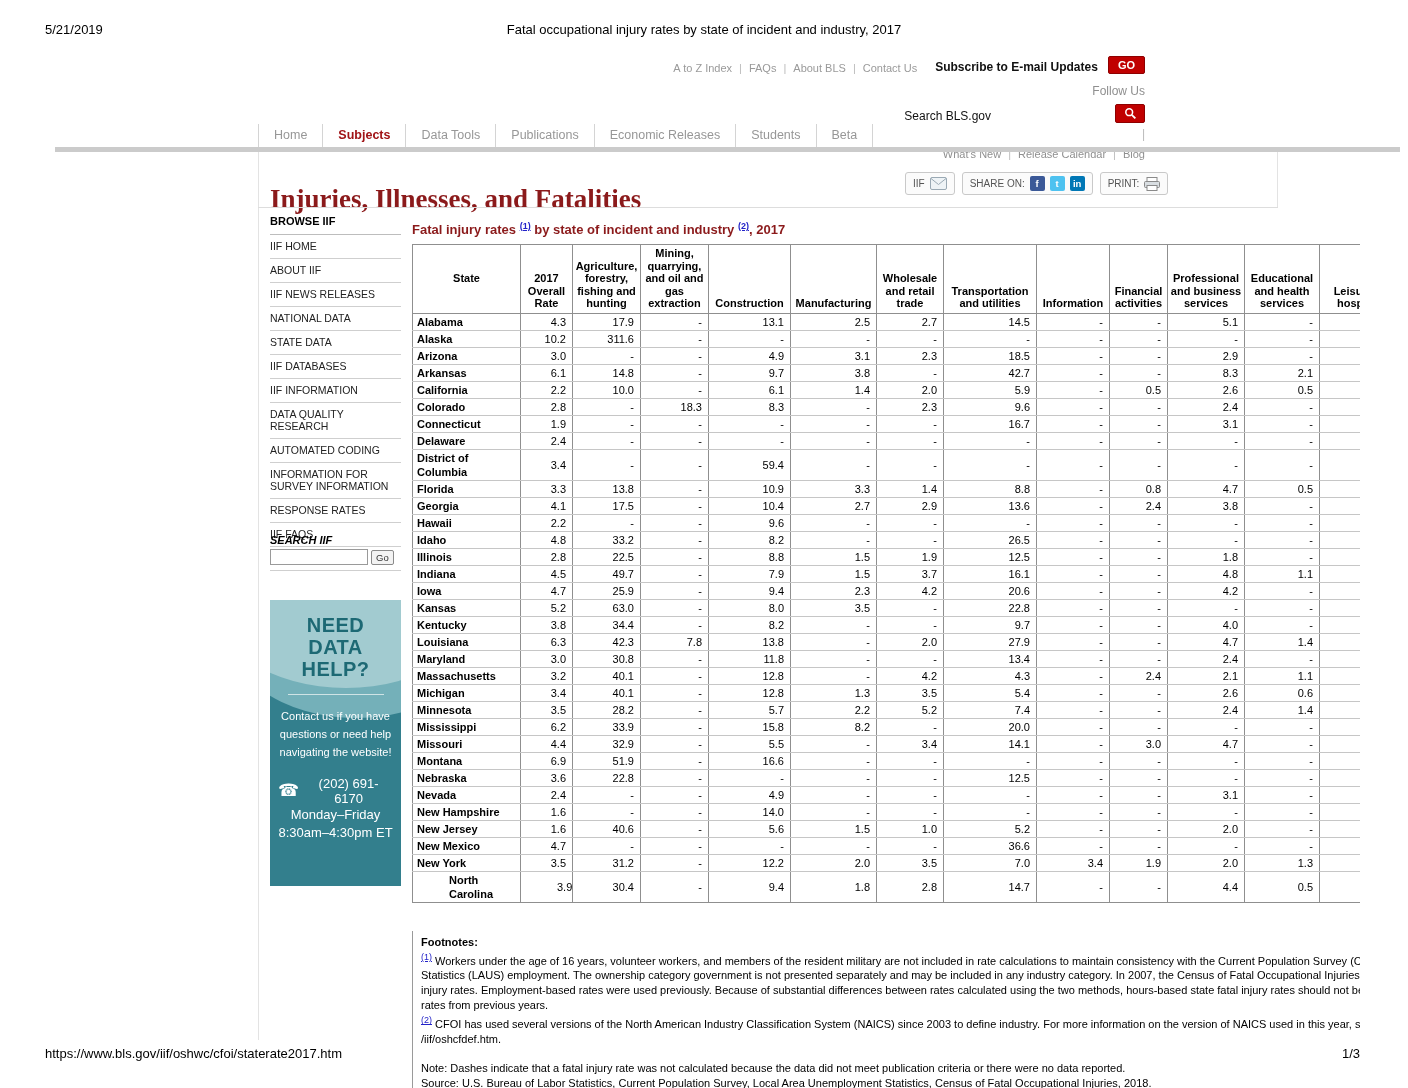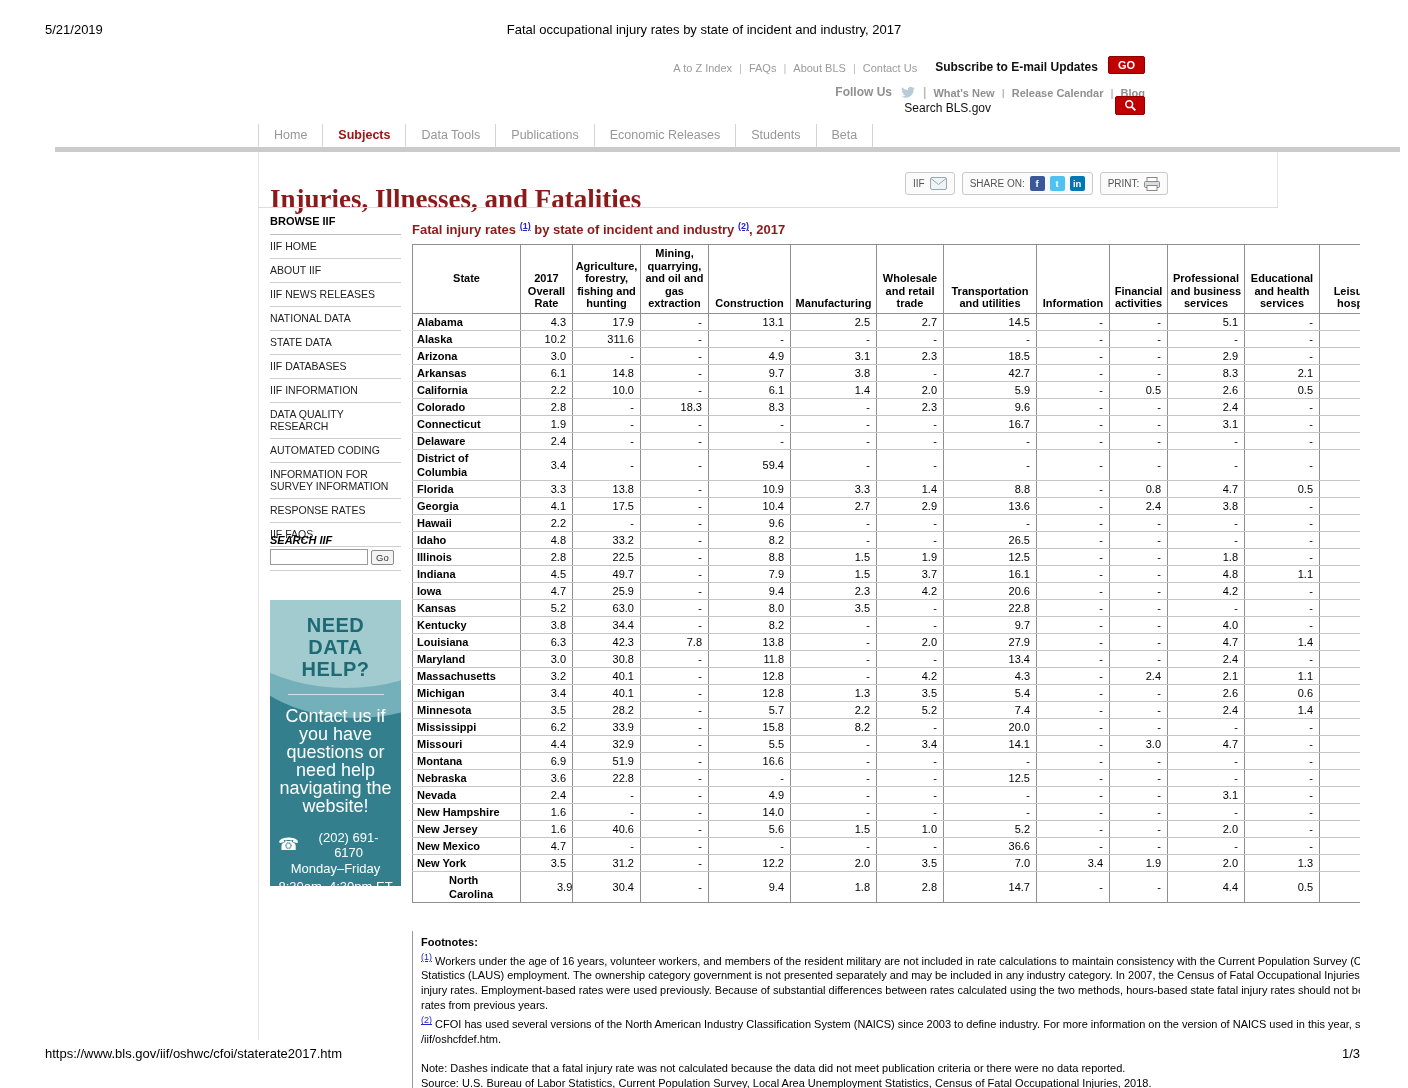--- a/index.html
+++ b/index.html
@@ -16,24 +16,24 @@
 
   
   .util-line { position:absolute; right:263px; display:flex; align-items:flex-end; }
   .util-1 { top:56px; gap:10px; }
   .util-links { display:flex; align-items:center; gap:7px; font-size:11px; color:#9a9a9a; }
   .util-links a { color:#9a9a9a; text-decoration:none; }
   .util-sep { color:#bbb; }
   .subscribe { font-size:12px; font-weight:bold; color:#111; margin-left:8px; }
   .btn-red { background:#c00000; color:#fff; border:1px solid #8e0000; font-weight:bold;
              font-size:11px; padding:2px 9px; border-radius:2px; cursor:pointer; }
-  .util-2 { top:84px; gap:7px; font-size:12px; font-weight:bold; color:#8f8f8f; }
+  .util-2 { top:84px; gap:7px; font-size:12px; font-weight:normal; color:#8f8f8f;flex-direction:column; }
   .util-2 a { color:#8f8f8f; text-decoration:none; }
   .bird { width:17px; height:15px; display:inline-block; }
-  .util-3 { top:96px; gap:6px; }
+  .util-3 { top:104px; gap:6px; }
   .search-label { font-size:12px; color:#111; }
   .search-input { border:none; outline:none; width:112px; height:17px; font-size:11px; }
   .btn-search { background:#c00000; border:1px solid #8e0000; border-radius:2px;
                 width:30px; height:19px; display:flex; align-items:center; justify-content:center; cursor:pointer; }
 
   
   .tabs { position:absolute; top:124px; left:258px; display:flex; height:23px; }
   .tab { font-size:12.5px; color:#979797; padding:4px 15px 0; border-left:1px solid #d4d4d4; cursor:pointer; }
   .tab:last-child { border-right:1px solid #d4d4d4; }
   .tab.active { color:#a01316; font-weight:bold; }
@@ -68,21 +68,21 @@
   
   .help-box { position:absolute; top:600px; left:270px; width:131px; height:286px;
               background:#337f8d; overflow:hidden; text-align:center; color:#fff; }
   .help-box::before { content:""; position:absolute; top:-72px; left:-48px; width:268px; height:190px;
                       border-radius:50%; background:#74b0b9; }
   .help-box::after { content:""; position:absolute; top:-98px; left:-62px; width:276px; height:186px;
                      border-radius:50%; background:#a2cbd0; }
   .hb-inner { position:relative; z-index:1; padding:14px 8px 0; }
   .hb-title { color:#1d6974; font-weight:bold; font-size:20px; line-height:22px; letter-spacing:0.5px; }
   .hb-rule { width:96px; height:1px; background:#cfe3e5; margin:14px auto 12px; }
-  .hb-body { font-size:18px; line-height:18px; }
+  .hb-body { font-size:11px; line-height:18px; }
   .hb-phone-row { margin-top:15px; font-size:13px; display:flex; align-items:center; justify-content:center; gap:5px; }
   .phone-glyph { font-size:17px; line-height:16px; }
   .hb-line { font-size:13px; line-height:18px; }
 
   
   .main { position:absolute; top:221px; left:412px; width:948px; overflow:hidden; }
   .table-title { color:#8b1a1b; font-weight:bold; font-size:13px; margin-bottom:7px; }
   .fn-sup { color:#2323c8; font-size:9px; vertical-align:super; text-decoration:underline; cursor:pointer; }
   table { border-collapse:collapse; table-layout:fixed; width:997px; font-size:11px; }
   th { border:1px solid #8f8f8f; font-weight:bold; text-align:center; vertical-align:bottom;

